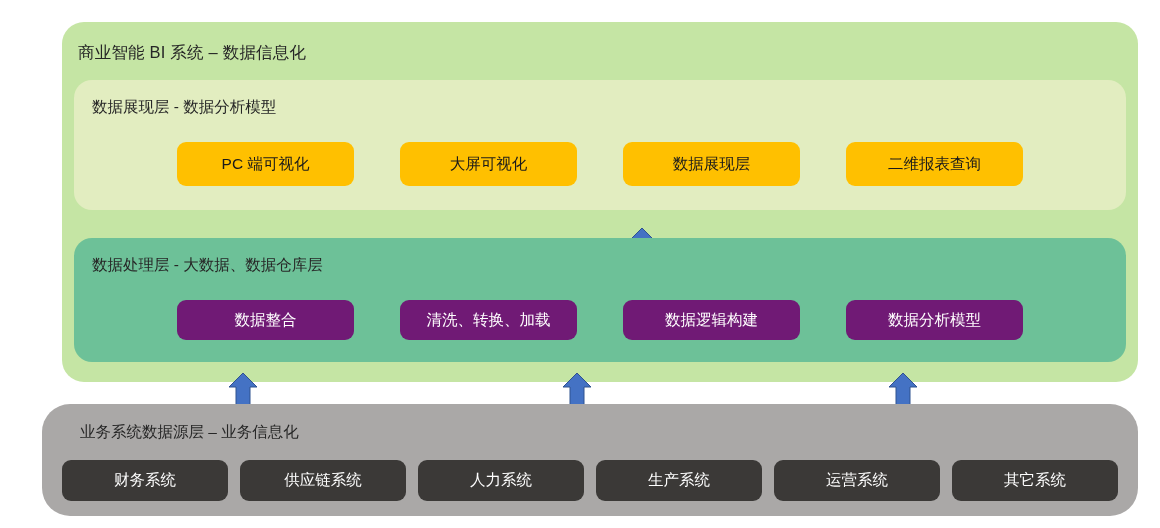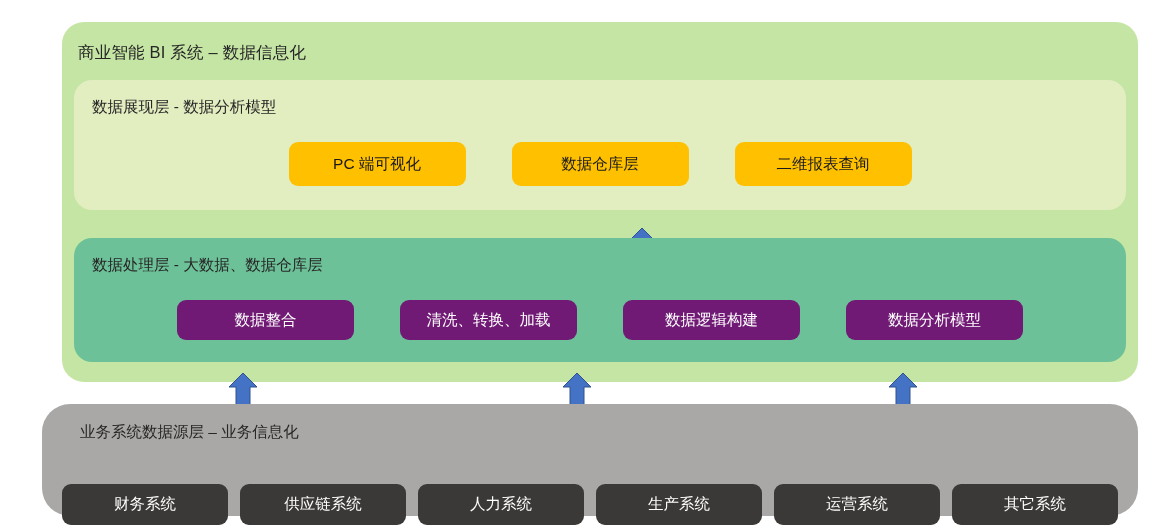--- a/index.html
+++ b/index.html
@@ -127,21 +127,20 @@
     color: #262626;
     white-space: nowrap;
   }
   .source-row {
     position: absolute;
     left: 20px;
     top: 56px;
     width: 1056px;
     display: flex;
     justify-content: space-between;
-    margin-top: 24px;
   }
   .chip-dark {
     box-sizing: border-box;
     width: 166px;
     height: 41px;
     background: #3b3937;
     border-radius: 9px;
     color: #ffffff;
     display: flex;
     align-items: center;
@@ -171,21 +170,22 @@
   <div class="bi-container">
 
     <div class="bi-title">商业智能 BI 系统 – 数据信息化</div>
 
     <div class="layer-panel panel-presentation">
 
       <div class="panel-title">数据展现层 - 数据分析模型</div>
 
       <div class="chip-row row-presentation">
         <div class="chip chip-orange">PC 端可视化</div>
-        <div class="chip chip-orange">数据仓库层</div>
+        <div class="chip chip-orange">大屏可视化</div>
+        <div class="chip chip-orange">数据展现层</div>
         <div class="chip chip-orange">二维报表查询</div>
       </div>
     </div>
 
     <div class="arrow arrow-mid">
       <svg width="30" height="34" viewBox="0 0 30 34">
         <polygon points="15,1 29,15 22,15 22,33 8,33 8,15 1,15" fill="#4472c4" stroke="#2f528f" stroke-width="1"></polygon>
       </svg>
     </div>
 

